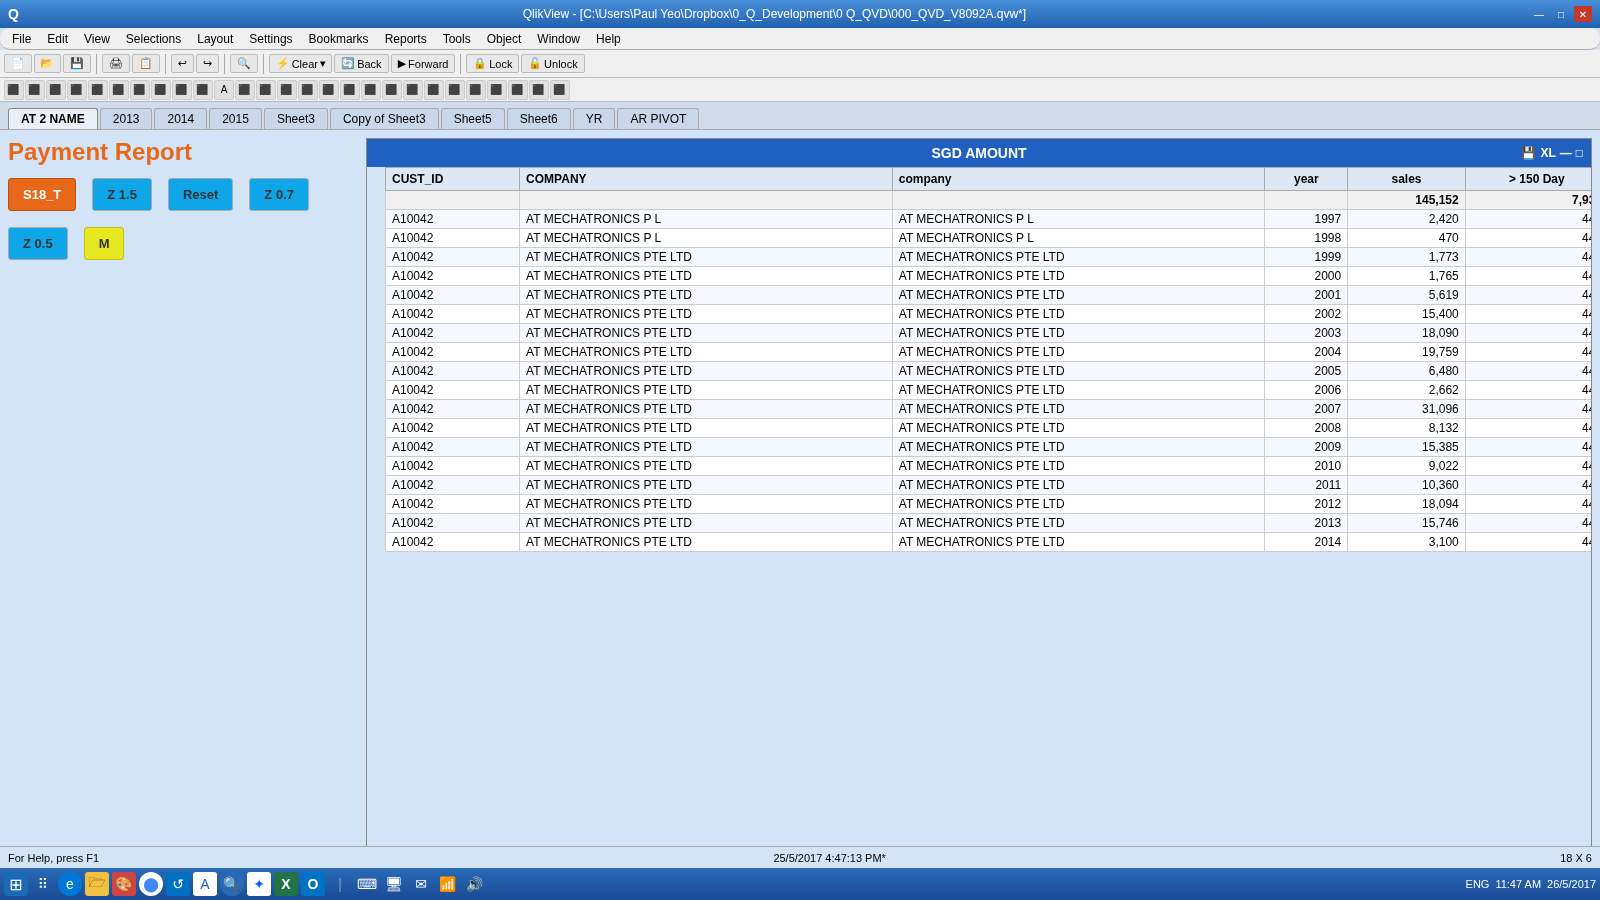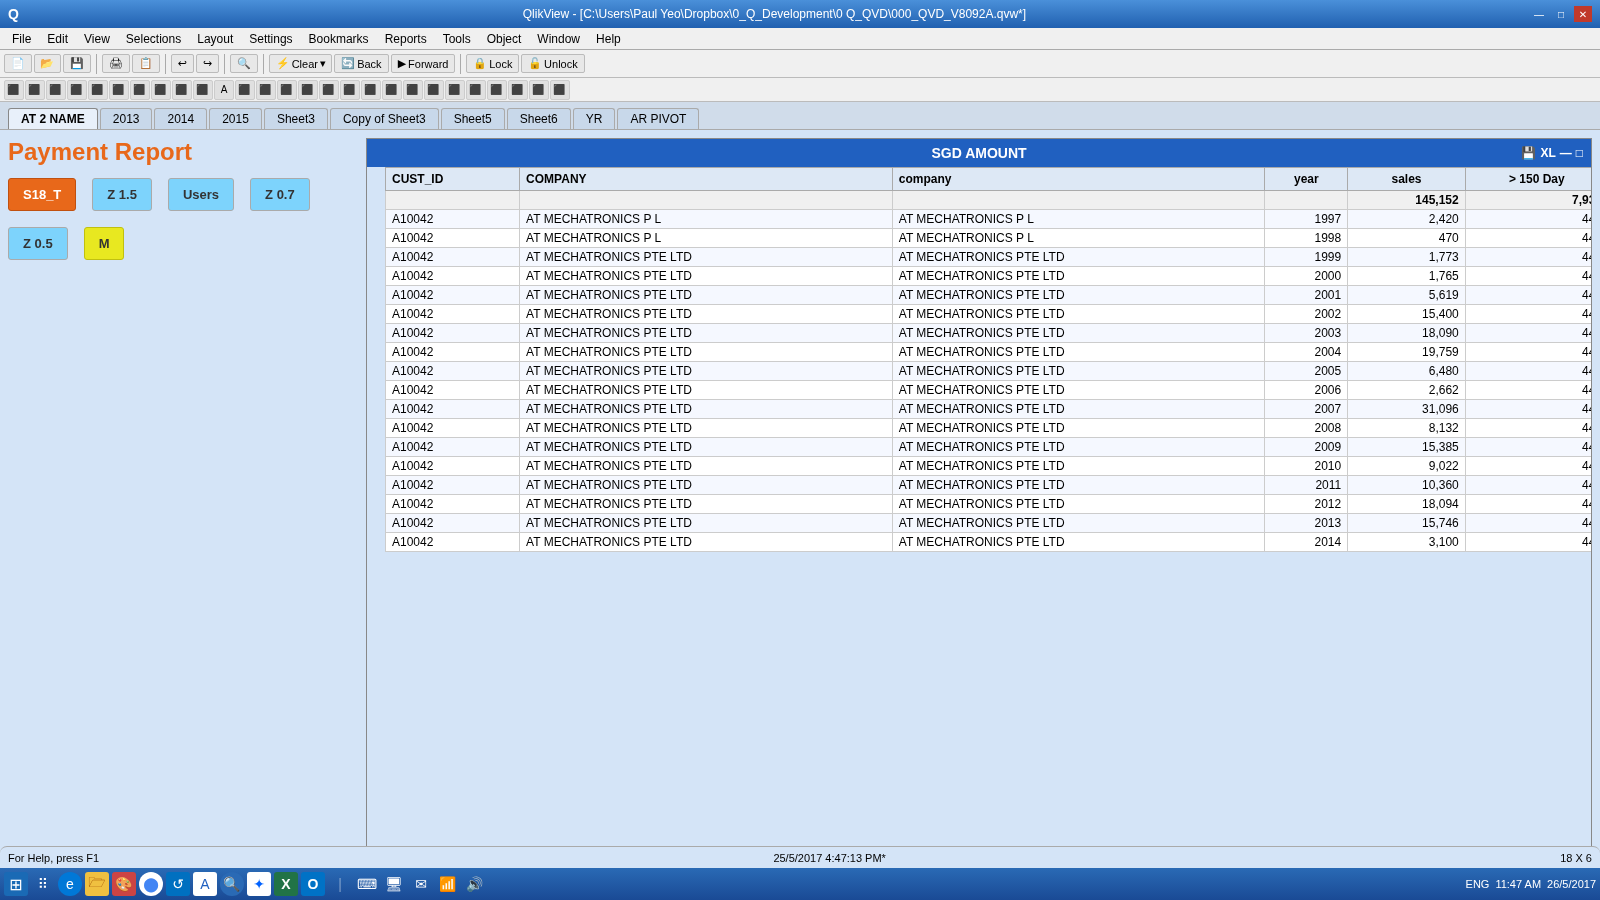--- a/index.html
+++ b/index.html
@@ -27,20 +27,21 @@
 
     
     #menubar {
       background: #f0f0f0;
       border-bottom: 1px solid #aaa;
       height: 22px;
       display: flex;
       align-items: center;
       padding: 0 4px;
       font-size: 12px;
+      border-radius: 10px;
     }
     #menubar .menu-item {
       padding: 2px 8px;
       cursor: pointer;
     }
 
     
     #toolbar {
       background: #f0f0f0;
       border-bottom: 1px solid #bbb;
@@ -134,21 +135,21 @@
     }
     .filter-btn {
       padding: 8px 14px;
       border: 1px solid #aaa;
       border-radius: 3px;
       cursor: pointer;
       font-size: 13px;
       font-weight: bold;
     }
     .btn-orange { background: #e8681a; color: white; border-color: #c05010; }
-    .btn-white { background: #7dd3fc; color: #333; }
+    .btn-white { background: #0ea5e9; color: #333; }
     .btn-yellow { background: #e8e820; color: #333; border-color: #c0c010; }
 
     
     #right-panel {
       flex: 1;
       overflow: hidden;
       border: 1px solid #888;
     }
 
     
@@ -207,21 +208,20 @@
       bottom: 32px;
       left: 0; right: 0;
       height: 22px;
       background: #d4e4f7;
       border-top: 1px solid #aaa;
       display: flex;
       align-items: center;
       padding: 9px 8px;
       font-size: 11px;
       justify-content: space-between;
-      border-radius: 7px;
     }
 
     
     #taskbar {
       position: fixed;
       bottom: 0; left: 0; right: 0;
       height: 32px;
       background: linear-gradient(to bottom, #2a6ab5, #1a4a95);
       display: flex;
       align-items: center;
@@ -357,21 +357,21 @@
   <div class="tab">AR PIVOT</div>
 </div>
 
 <div id="main">
 
   <div id="left-panel">
     <h1 id="page-title">Payment Report</h1>
     <div id="button-row">
       <button class="filter-btn btn-orange">S18_T</button>
       <button class="filter-btn btn-white">Z 1.5</button>
-      <button class="filter-btn btn-white">Users</button>
+      <button class="filter-btn btn-white">Reset</button>
       <button class="filter-btn btn-white">Z 0.7</button>
       <button class="filter-btn btn-white">Z 0.5</button>
       <button class="filter-btn btn-yellow">M</button>
     </div>
   </div>
 
   <div id="right-panel">
     <div class="table-title-row">
       <span>SGD AMOUNT</span>
       <div class="table-icons">

